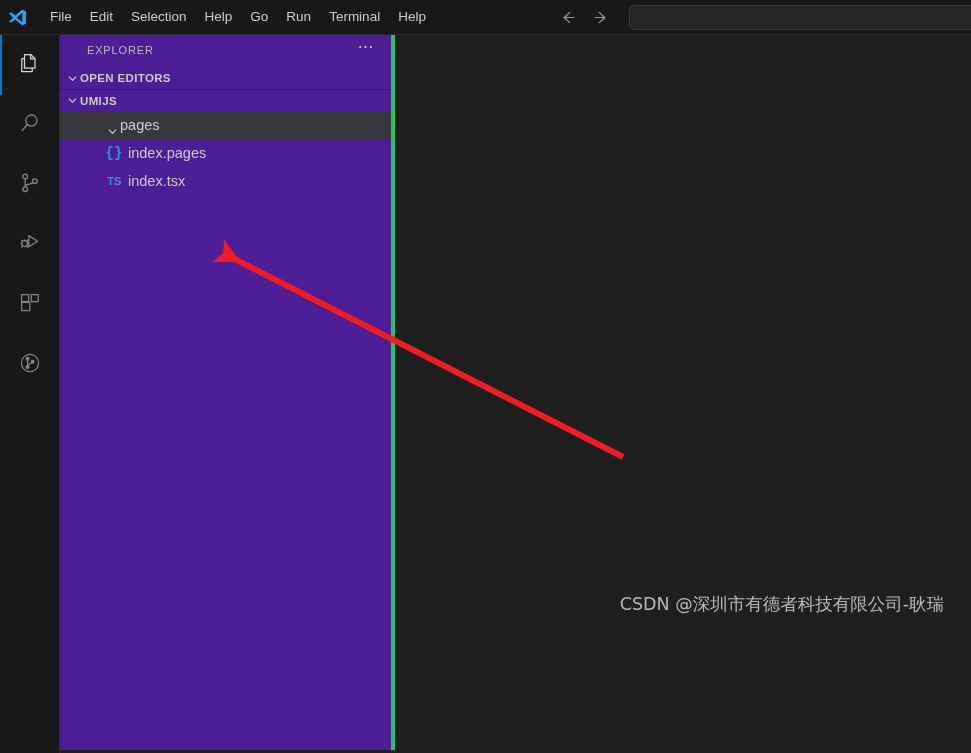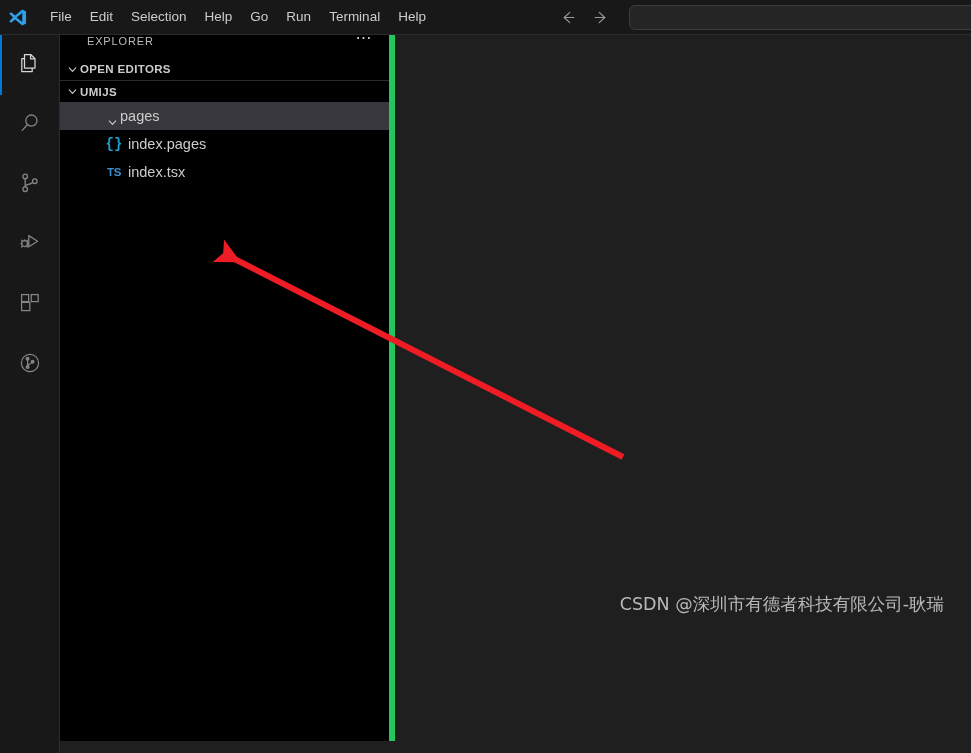--- a/index.html
+++ b/index.html
@@ -107,24 +107,24 @@
     content: "";
     position: absolute;
     left: 0; top: 0;
     width: 2px; height: 60px;
     background: #0078d4;
   }
 
   
   #sidebar {
     position: absolute;
-    left: 60px; top: 23px;
+    left: 60px; top: 32px;
     width: 335px; height: 718px;
-    background: #000000;
-    border-right: 6px solid #22c55e;
+    background: #4c1d95;
+    border-right: 4px solid #22c55e;
     z-index: 5;
   }
 
   #sidebar-title {
     height: 35px;
     display: flex;
     align-items: center;
     justify-content: space-between;
     padding: 0 12px 0 27px;
   }

